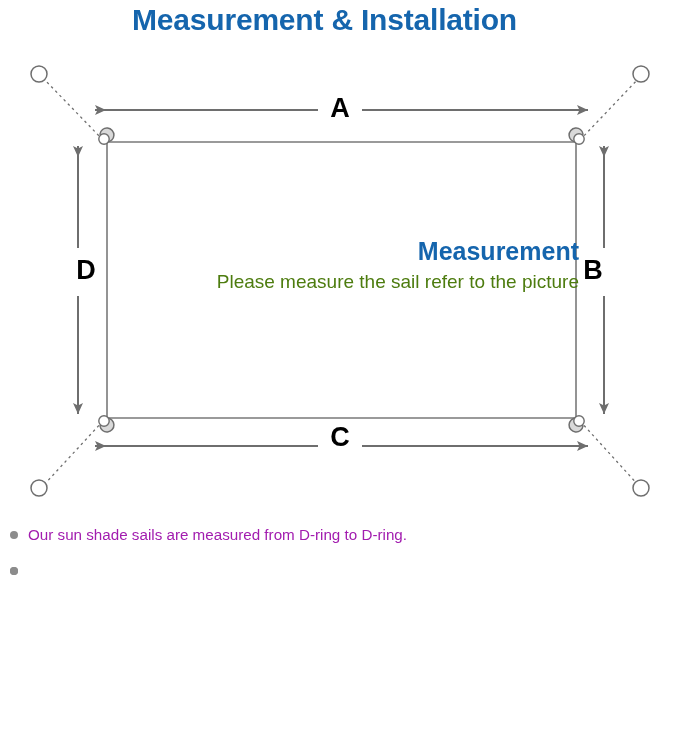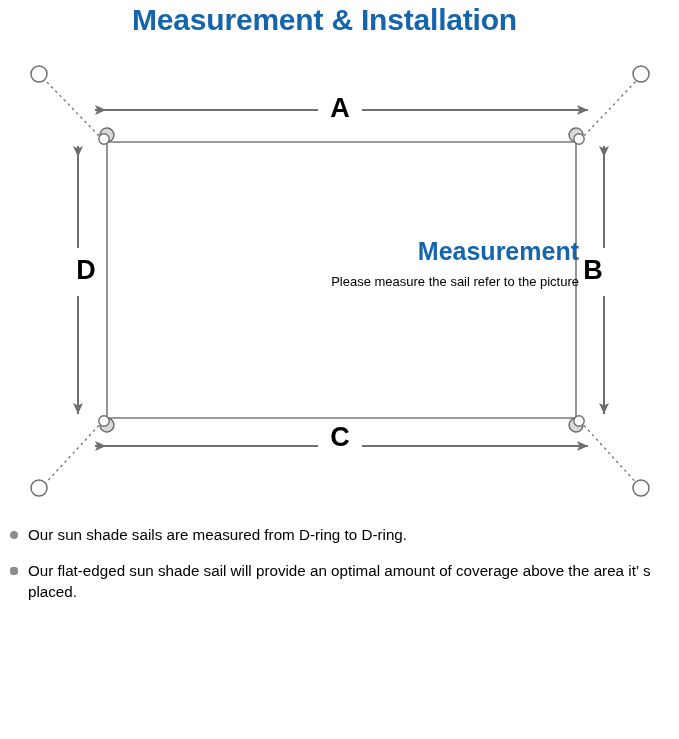--- a/index.html
+++ b/index.html
@@ -65,41 +65,41 @@
     text-align: right;
   }
   #center-title {
     font-size: 25px;
     font-weight: bold;
     color: #1565ad;
     line-height: 30px;
   }
   #center-sub {
     margin-top: 6px;
-    font-size: 13px;
+    font-size: 19px;
     font-weight: normal;
-    color: #000000;
+    color: #4d7c0f;
     line-height: 20px;
   }
 
   
   #notes {
     position: absolute;
     left: 0;
     top: 524px;
     width: 679px;
   }
   .note-item {
     position: relative;
     padding-left: 28px;
     padding-right: 4px;
     margin-bottom: 15px;
     font-size: 15.2px;
     line-height: 21px;
-    color: #000000;
+    color: #a21caf;
   }
   .note-item .bullet {
     position: absolute;
     left: 10px;
     top: 7px;
     width: 8px;
     height: 8px;
     border-radius: 50%;
     background: #8c8c8c;
   }
@@ -185,17 +185,13 @@
   <div class="note-item">
     <span class="bullet"></span>
     <span>Our sun shade sails are measured from D-ring to D-ring.</span>
   </div>
   <div class="note-item">
     <span class="bullet"></span>
   </div>
   <div class="note-item">
     <span class="bullet"></span>
   </div>
-  <div class="note-item">
-    <span class="bullet"></span>
-    <span>Our flat-edged sun shade sail will provide an optimal amount of coverage above the area it’ s placed.</span>
-  </div>
 </div>
 
 </body></html>

